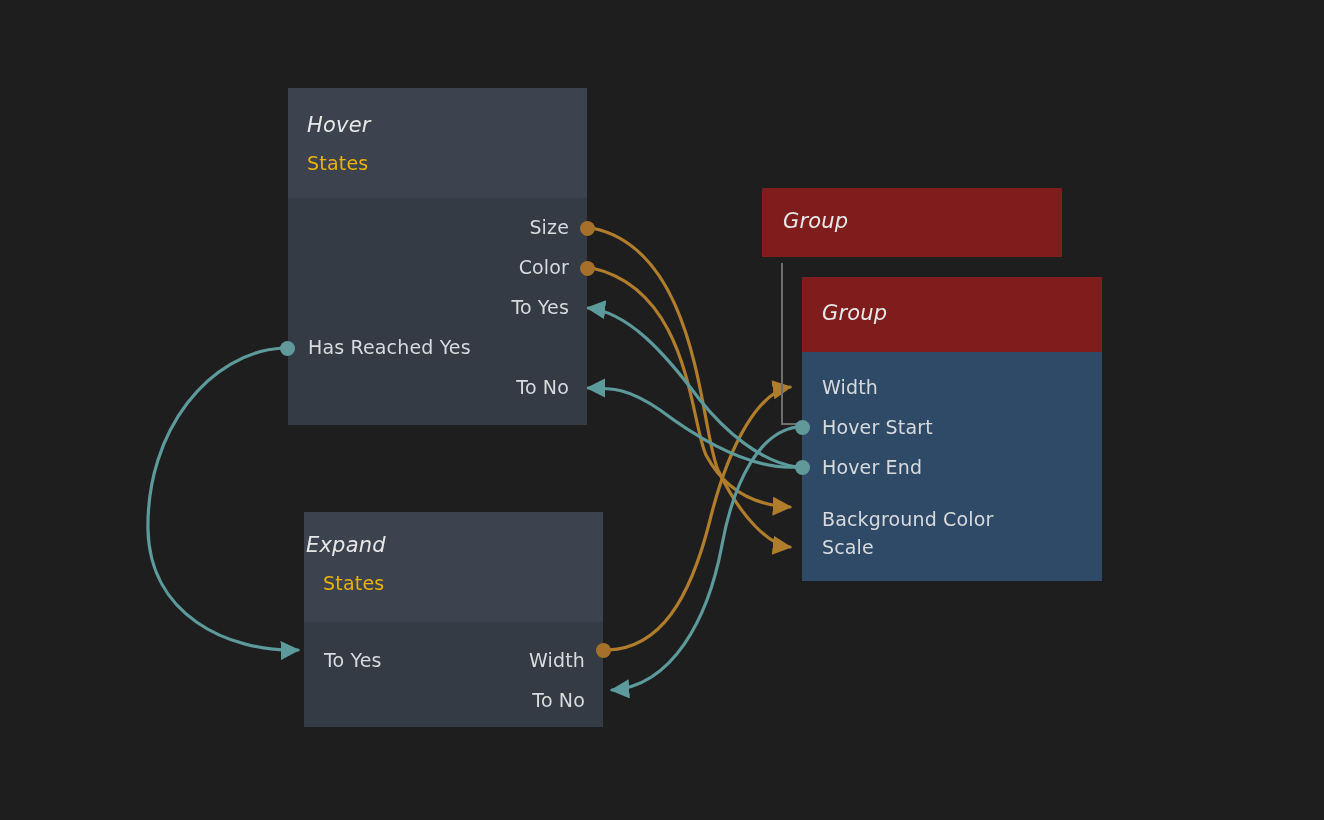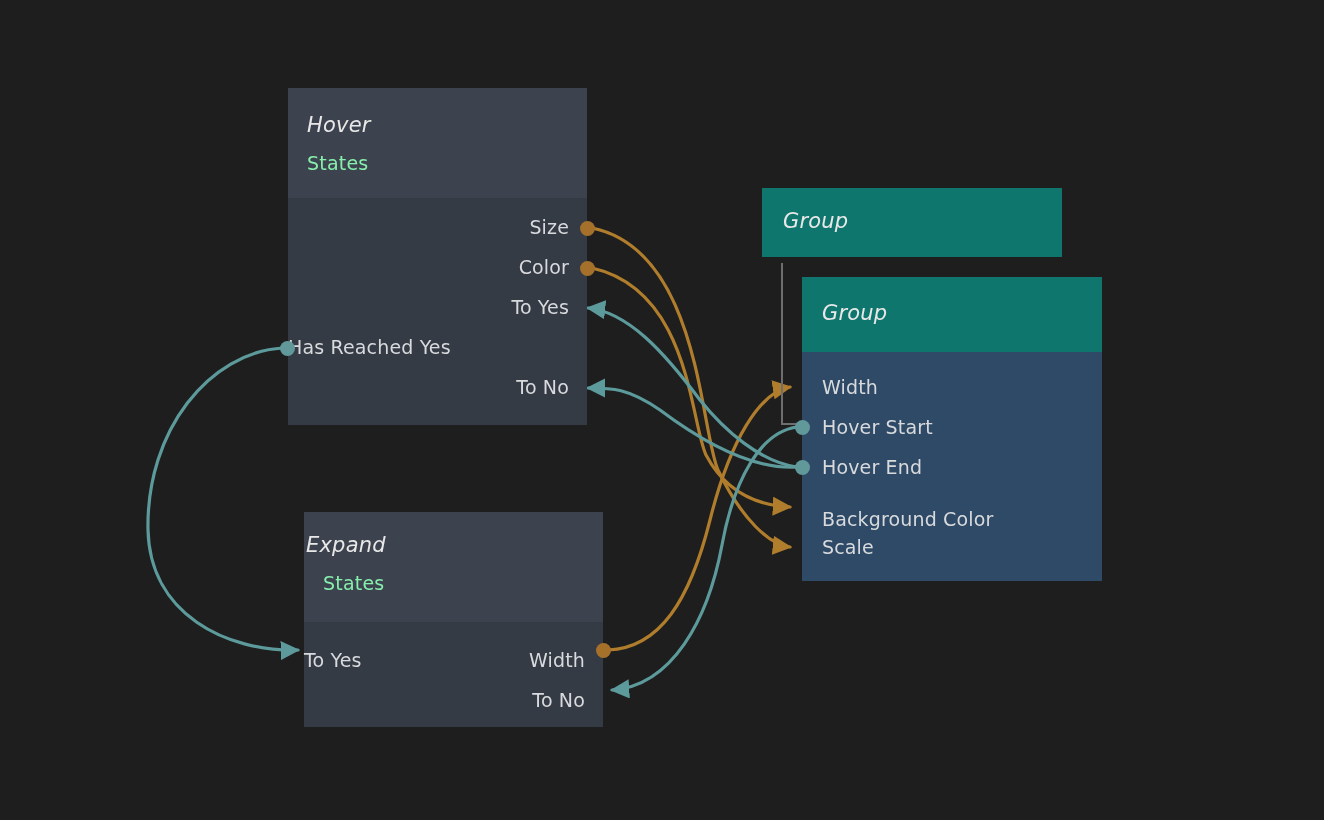--- a/index.html
+++ b/index.html
@@ -42,53 +42,53 @@
   }
   .node-body {
     box-sizing: border-box;
     width: 100%;
     position: relative;
   }
   
   .node.state .node-header { background: #3c424e; }
   .node.state .node-body   { background: #353b45; }
   
-  .node.group .node-header { background: #0f766e; }
+  .node.group .node-header { background: #7f1d1d; }
   .node.group .node-body   { background: #2e4a66; }
 
   .node-title {
     color: #e8e8e8;
     font-size: 21px;
     line-height: 1;
     letter-spacing: 0.2px;
     font-style: italic;
   }
   .node-subtitle {
-    color: #86efac;
+    color: #eab308;
     font-size: 19px;
     line-height: 1;
     letter-spacing: 0.2px;
   }
 
   
   .port {
     position: absolute;
     height: 22px;
     display: flex;
     align-items: center;
     white-space: nowrap;
   }
   .port-label {
     color: #d8dadd;
     font-size: 19px;
     line-height: 22px;
     letter-spacing: 0.15px;
   }
   .port.out  { right: 18px; justify-content: center; }
-  .port.in   { left: 0;  justify-content: flex-start; }
+  .port.in   { left: 20px;  justify-content: flex-start; }
   .node.group .port.in { left: 20px; }
 
   
   .port-dot {
     position: absolute;
     width: 15px;
     height: 15px;
     border-radius: 50%;
     z-index: 3;
   }

